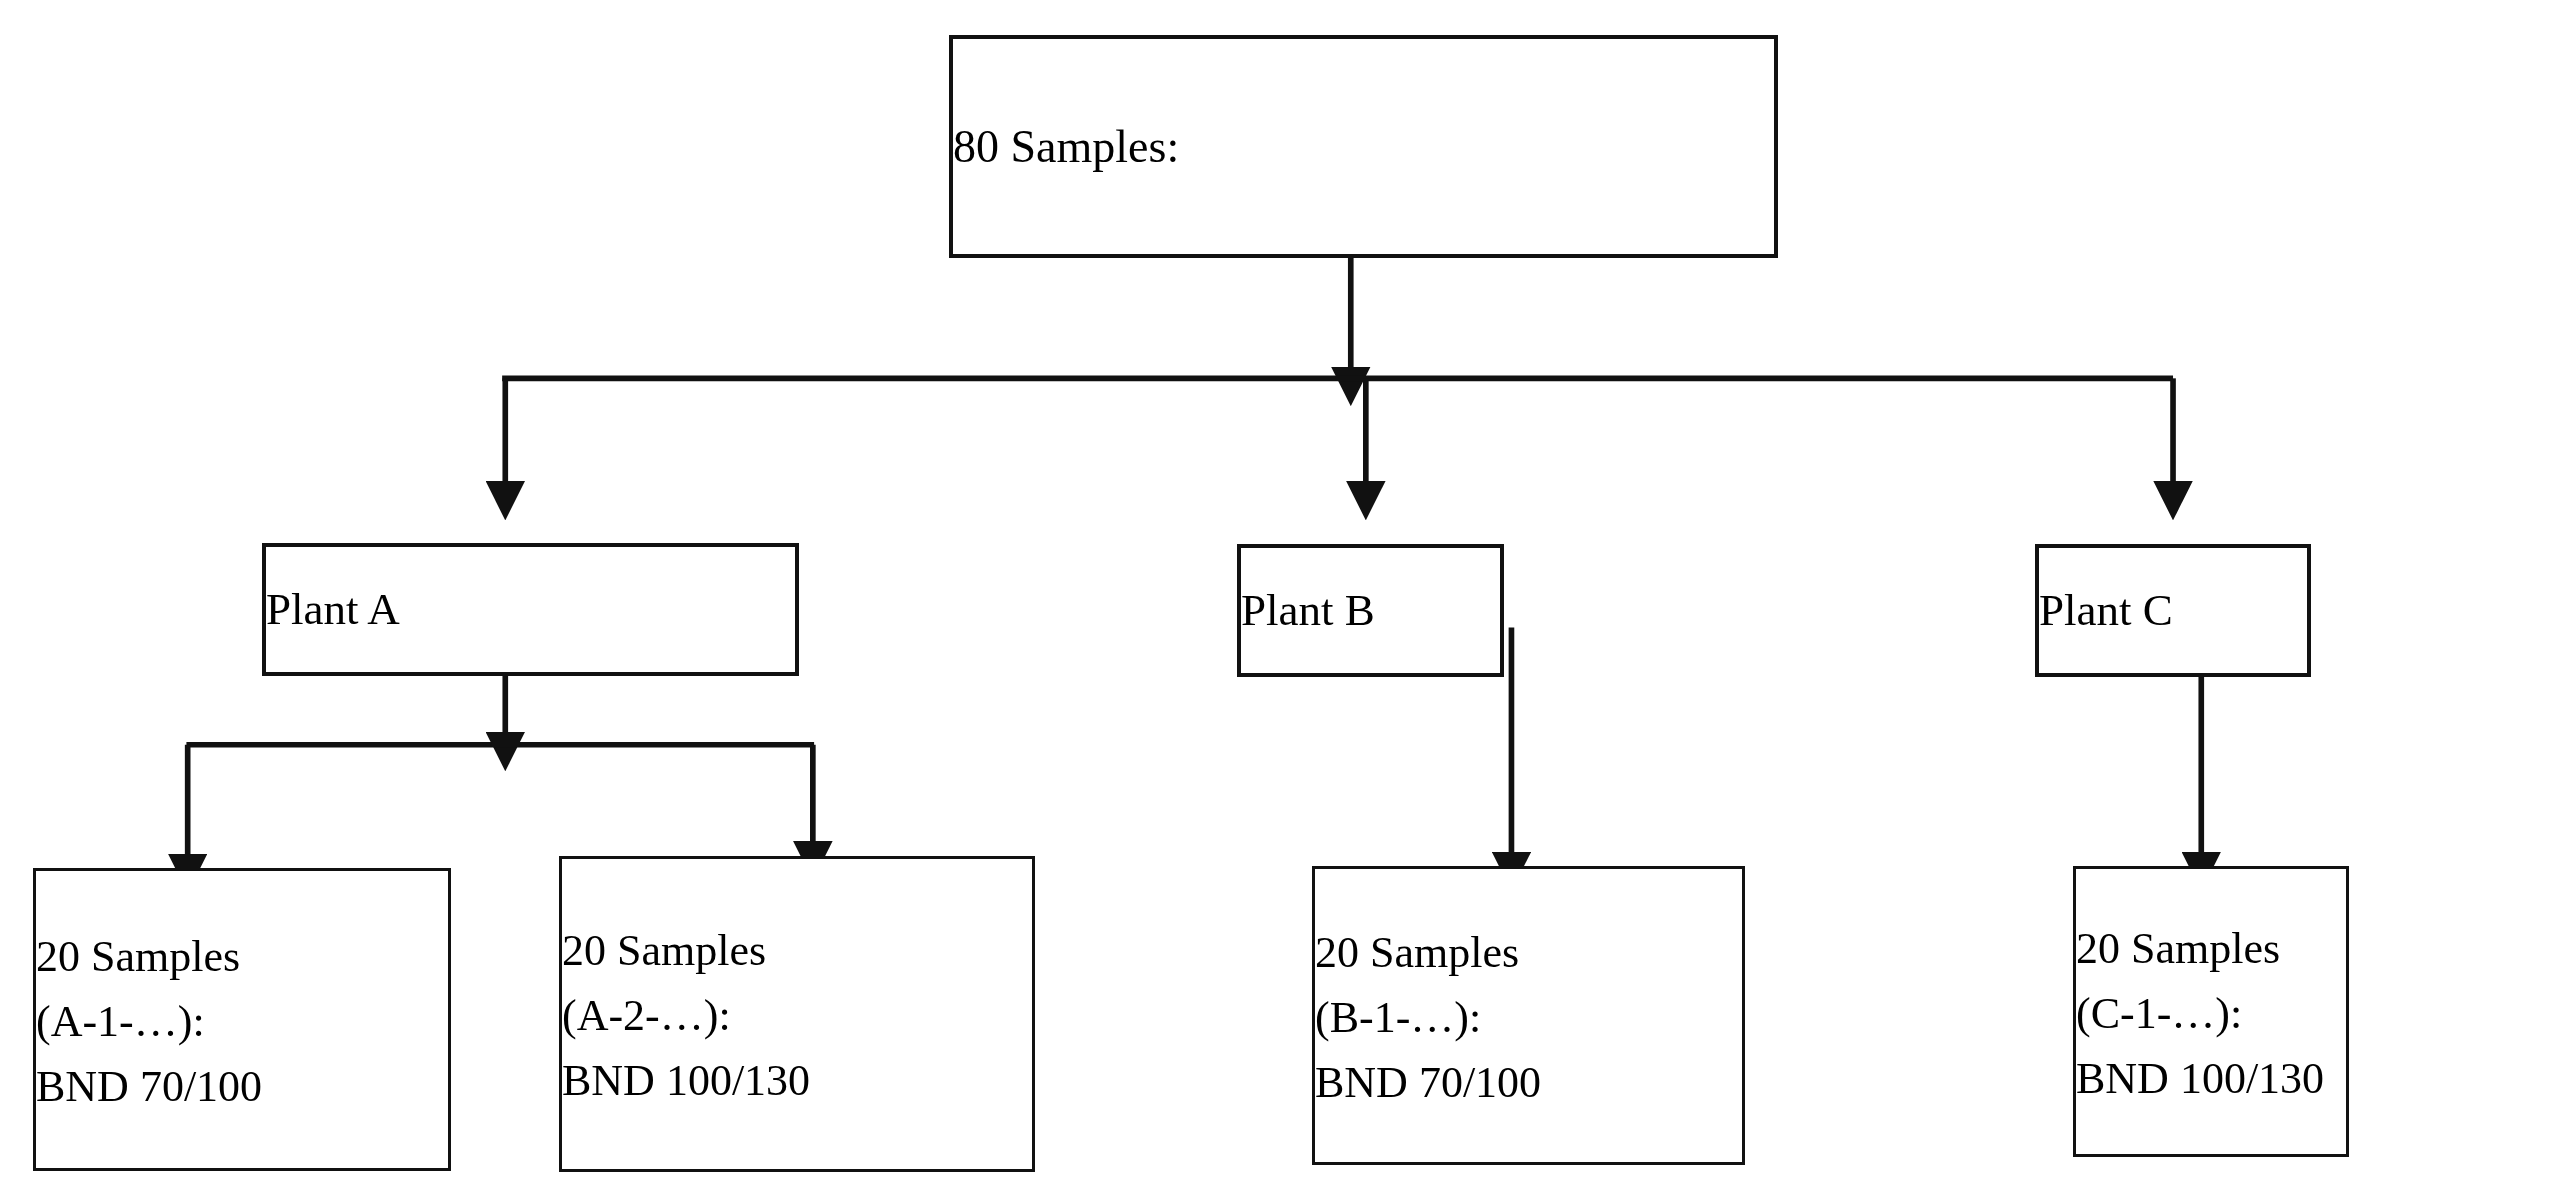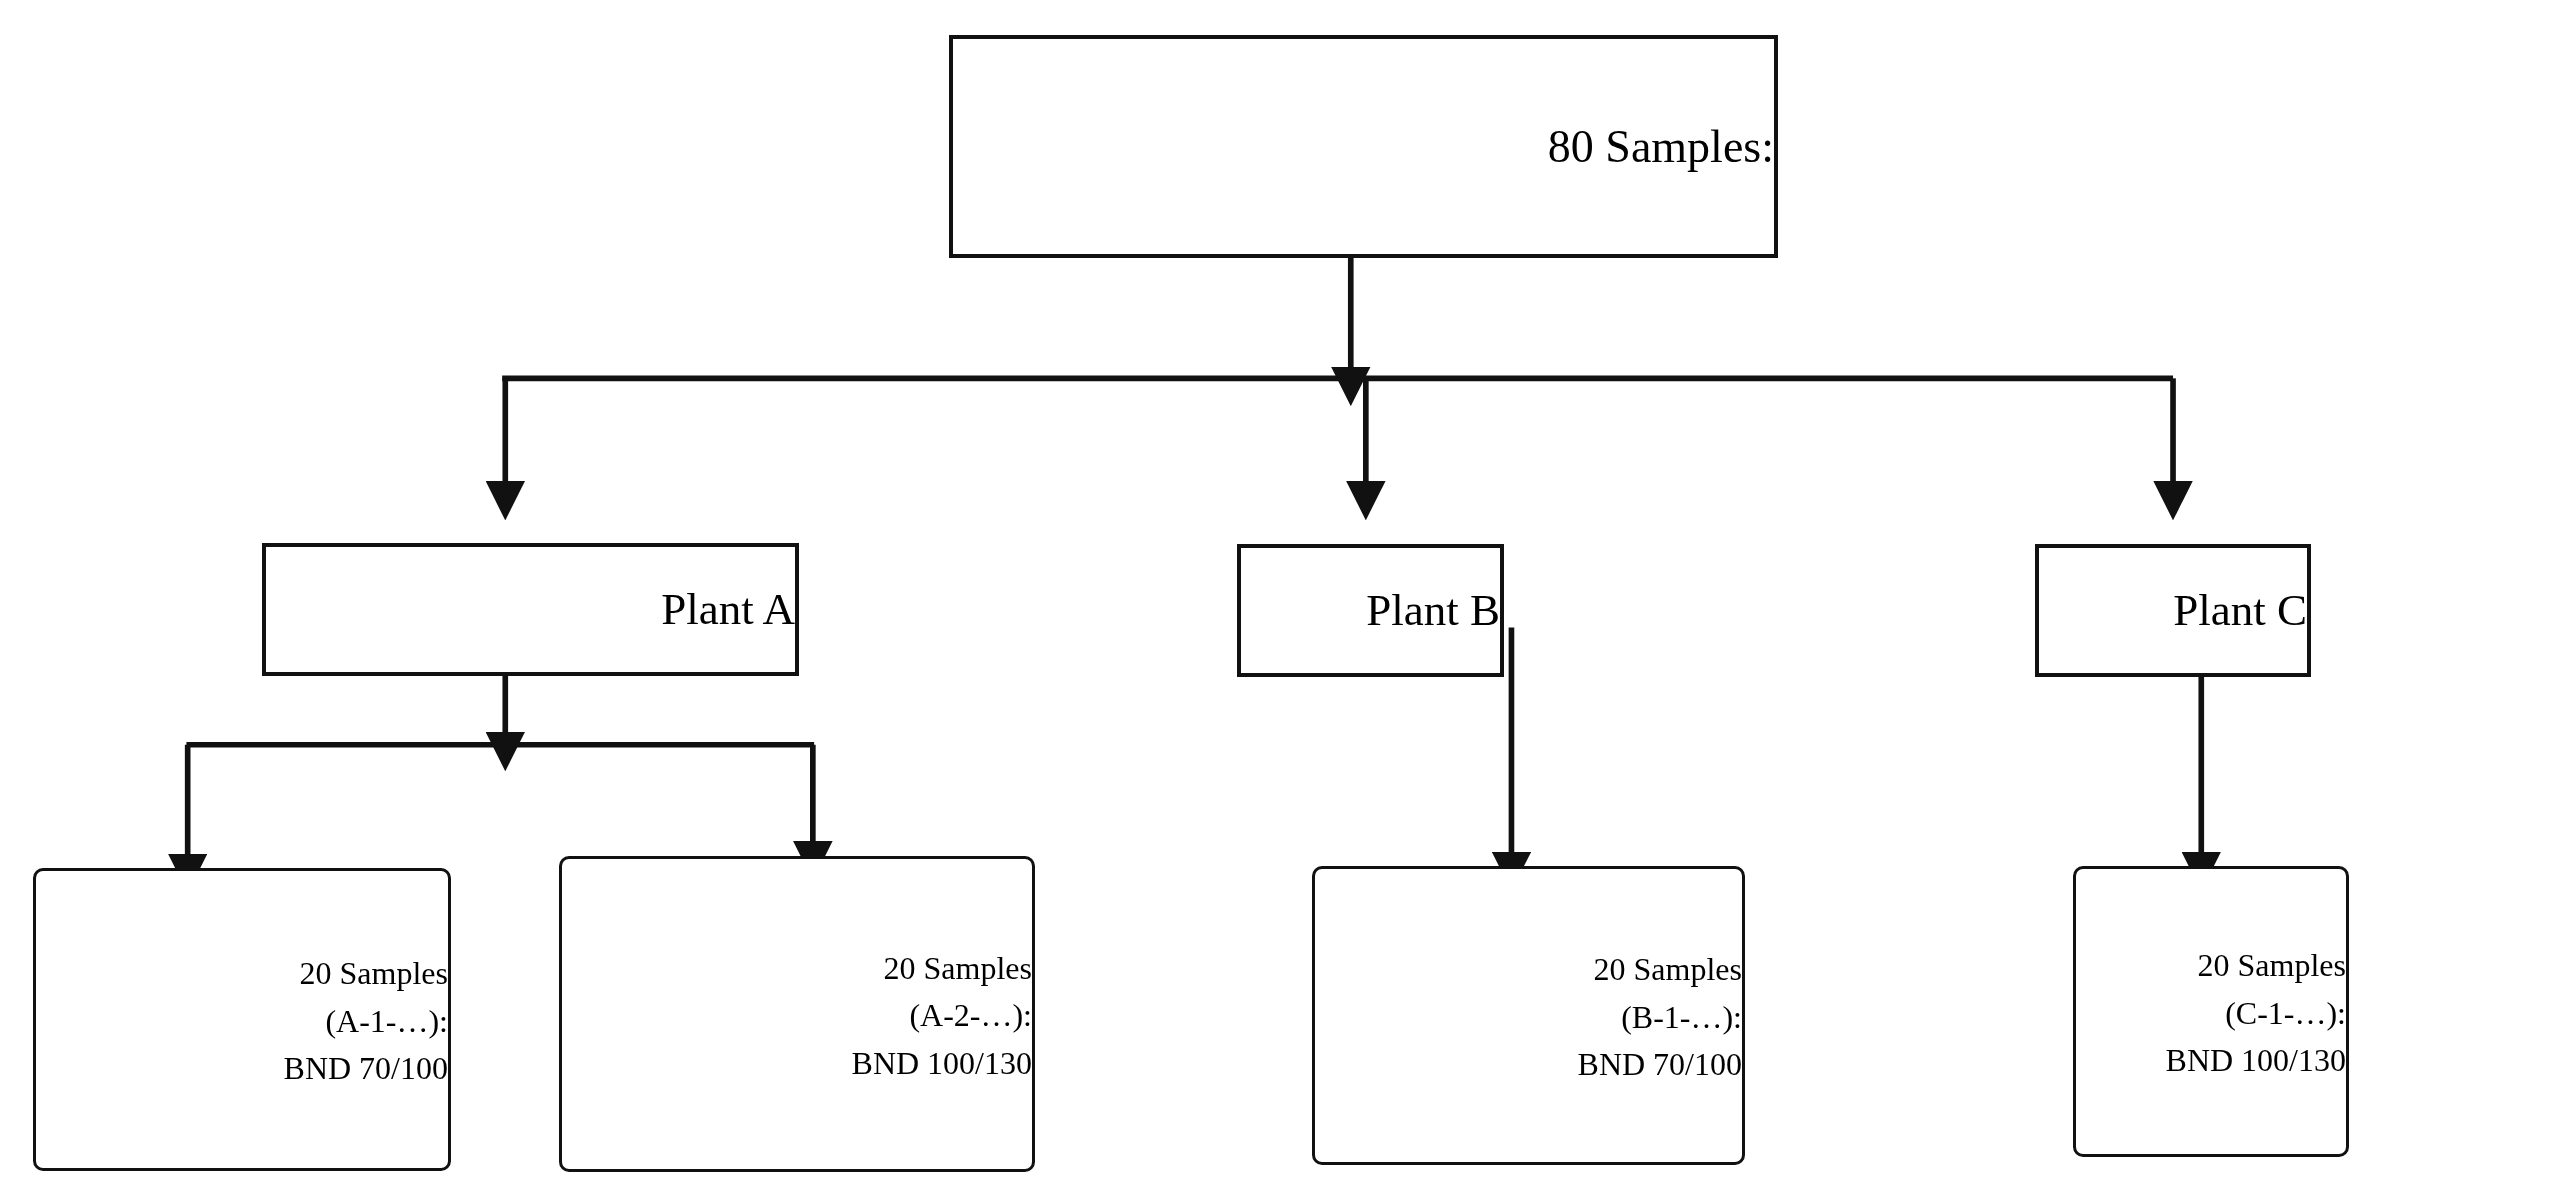--- a/index.html
+++ b/index.html
@@ -23,21 +23,21 @@
     width: 2576px;
     height: 1194px;
   }
   .node-box {
     position: absolute;
     box-sizing: border-box;
     border: 4.4px solid #111111;
     background: #ffffff;
     display: flex;
     flex-direction: column;
-    align-items: flex-end;
+    align-items: flex-start;
     justify-content: center;
     text-align: center;
     line-height: 1.42;
   }
   .node-line {
     display: block;
     white-space: nowrap;
   }
 
   
@@ -56,25 +56,24 @@
     font-size: 45px;
     border-width: 4.4px;
     margin-top: 48px;
   }
   #plant-a-node { left: 262px;  top: 495px; width: 537px; }
   #plant-b-node { left: 1237px; top: 496px; width: 267px; }
   #plant-c-node { left: 2035px; top: 496px; width: 276px; }
 
   
   .leaf-node {
-    font-size: 32px;
+    font-size: 44px;
     border-width: 3.8px;
     line-height: 1.48;
     padding-top: 3.8px;
-    border-radius: 10px;
   }
   #leaf-a1-node { left: 33px;   top: 868px; width: 418px; height: 303px; }
   #leaf-a2-node { left: 559px;  top: 856px; width: 476px; height: 316px; }
   #leaf-b1-node { left: 1312px; top: 866px; width: 433px; height: 299px; }
   #leaf-c1-node { left: 2073px; top: 866px; width: 276px; height: 291px; }
 </style>
 </head>
 <body>
 
 <div id="stage">

